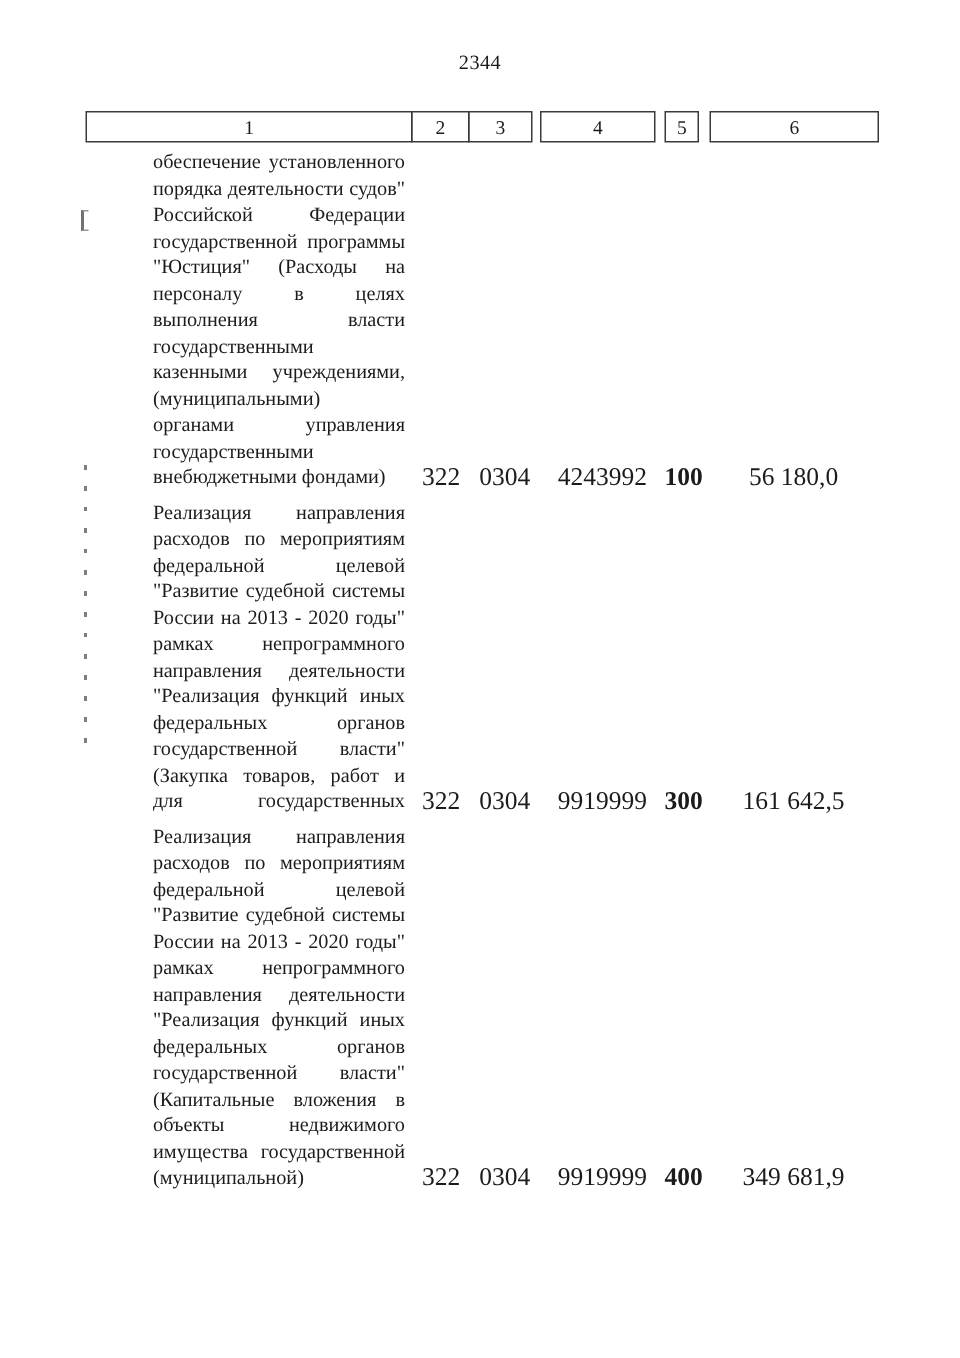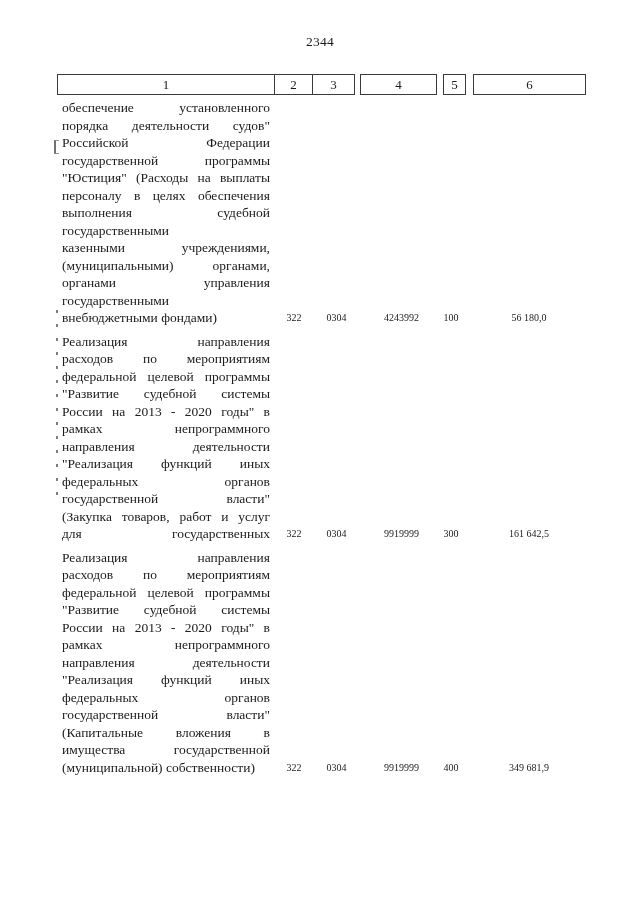--- a/index.html
+++ b/index.html
@@ -37,34 +37,34 @@
   .h6 { left: 416px; width: 113px; }
 
   .tbody { margin-top: 4px; }
 
   .row {
     display: grid;
     grid-template-columns: 218px 38px 47px 83px 30px 113px;
     align-items: end;
     margin-bottom: 6px;
   }
-  .c1 { padding: 0 5px; }
+  .c1 { padding: 0 5px; margin-left: 40px; }
   .c1 div {
     height: 17.5px; line-height: 17.5px;
     font-size: 13.5px; overflow: hidden; white-space: normal;
   }
   .jl { text-align: justify; }
   .jl::after { content: ""; display: inline-block; width: 100%; height: 0; vertical-align: top; }
   .jl-last { text-align: left; white-space: nowrap; }
 
   .cn {
-    font-size: 10px; line-height: 17.5px; height: 17.5px;
+    font-size: 17px; line-height: 17.5px; height: 17.5px;
     text-align: center; white-space: nowrap;
   }
-  .c5 { padding-right: 14px; }
+  .c5 { padding-right: 14px; font-weight: bold; }
   .c6 { padding-right: 1px; }
 
   
   .artifact-dashes {
     position: absolute; left: -1px; top: 236px; width: 2px; height: 196px;
     background: repeating-linear-gradient(
       to bottom, rgba(20,20,20,0.55) 0 3px, transparent 3px 14px);
   }
   .artifact-bracket {
     position: absolute; left: -3px; top: 66px; width: 5px; height: 14px;
@@ -97,21 +97,21 @@
     <div class="tbody">
 
       <div class="row">
         <div class="c1">
           <div class="jl">обеспечение установленного</div>
           <div class="jl">порядка деятельности судов"</div>
           <div class="jl">Российской Федерации</div>
           <div class="jl">государственной программы</div>
           <div class="jl">"Юстиция" (Расходы на выплаты</div>
           <div class="jl">персоналу в целях обеспечения</div>
-          <div class="jl">выполнения судебной</div>
+          <div class="jl">выполнения власти</div>
           <div class="jl">государственными</div>
           <div class="jl">казенными учреждениями,</div>
           <div class="jl">(муниципальными) органами,</div>
           <div class="jl">органами управления</div>
           <div class="jl">государственными</div>
           <div class="jl-last">внебюджетными фондами)</div>
         </div>
         <div class="cn c2">322</div>
         <div class="cn c3">0304</div>
         <div class="cn c4">4243992</div>
@@ -147,20 +147,21 @@
           <div class="jl">расходов по мероприятиям</div>
           <div class="jl">федеральной целевой программы</div>
           <div class="jl">"Развитие судебной системы</div>
           <div class="jl">России на 2013 - 2020 годы" в</div>
           <div class="jl">рамках непрограммного</div>
           <div class="jl">направления деятельности</div>
           <div class="jl">"Реализация функций иных</div>
           <div class="jl">федеральных органов</div>
           <div class="jl">государственной власти"</div>
           <div class="jl">(Капитальные вложения в</div>
+          <div class="jl">объекты недвижимого</div>
           <div class="jl">имущества государственной</div>
           <div class="jl-last">(муниципальной) собственности)</div>
         </div>
         <div class="cn c2">322</div>
         <div class="cn c3">0304</div>
         <div class="cn c4">9919999</div>
         <div class="cn c5">400</div>
         <div class="cn c6">349 681,9</div>
       </div>
 

